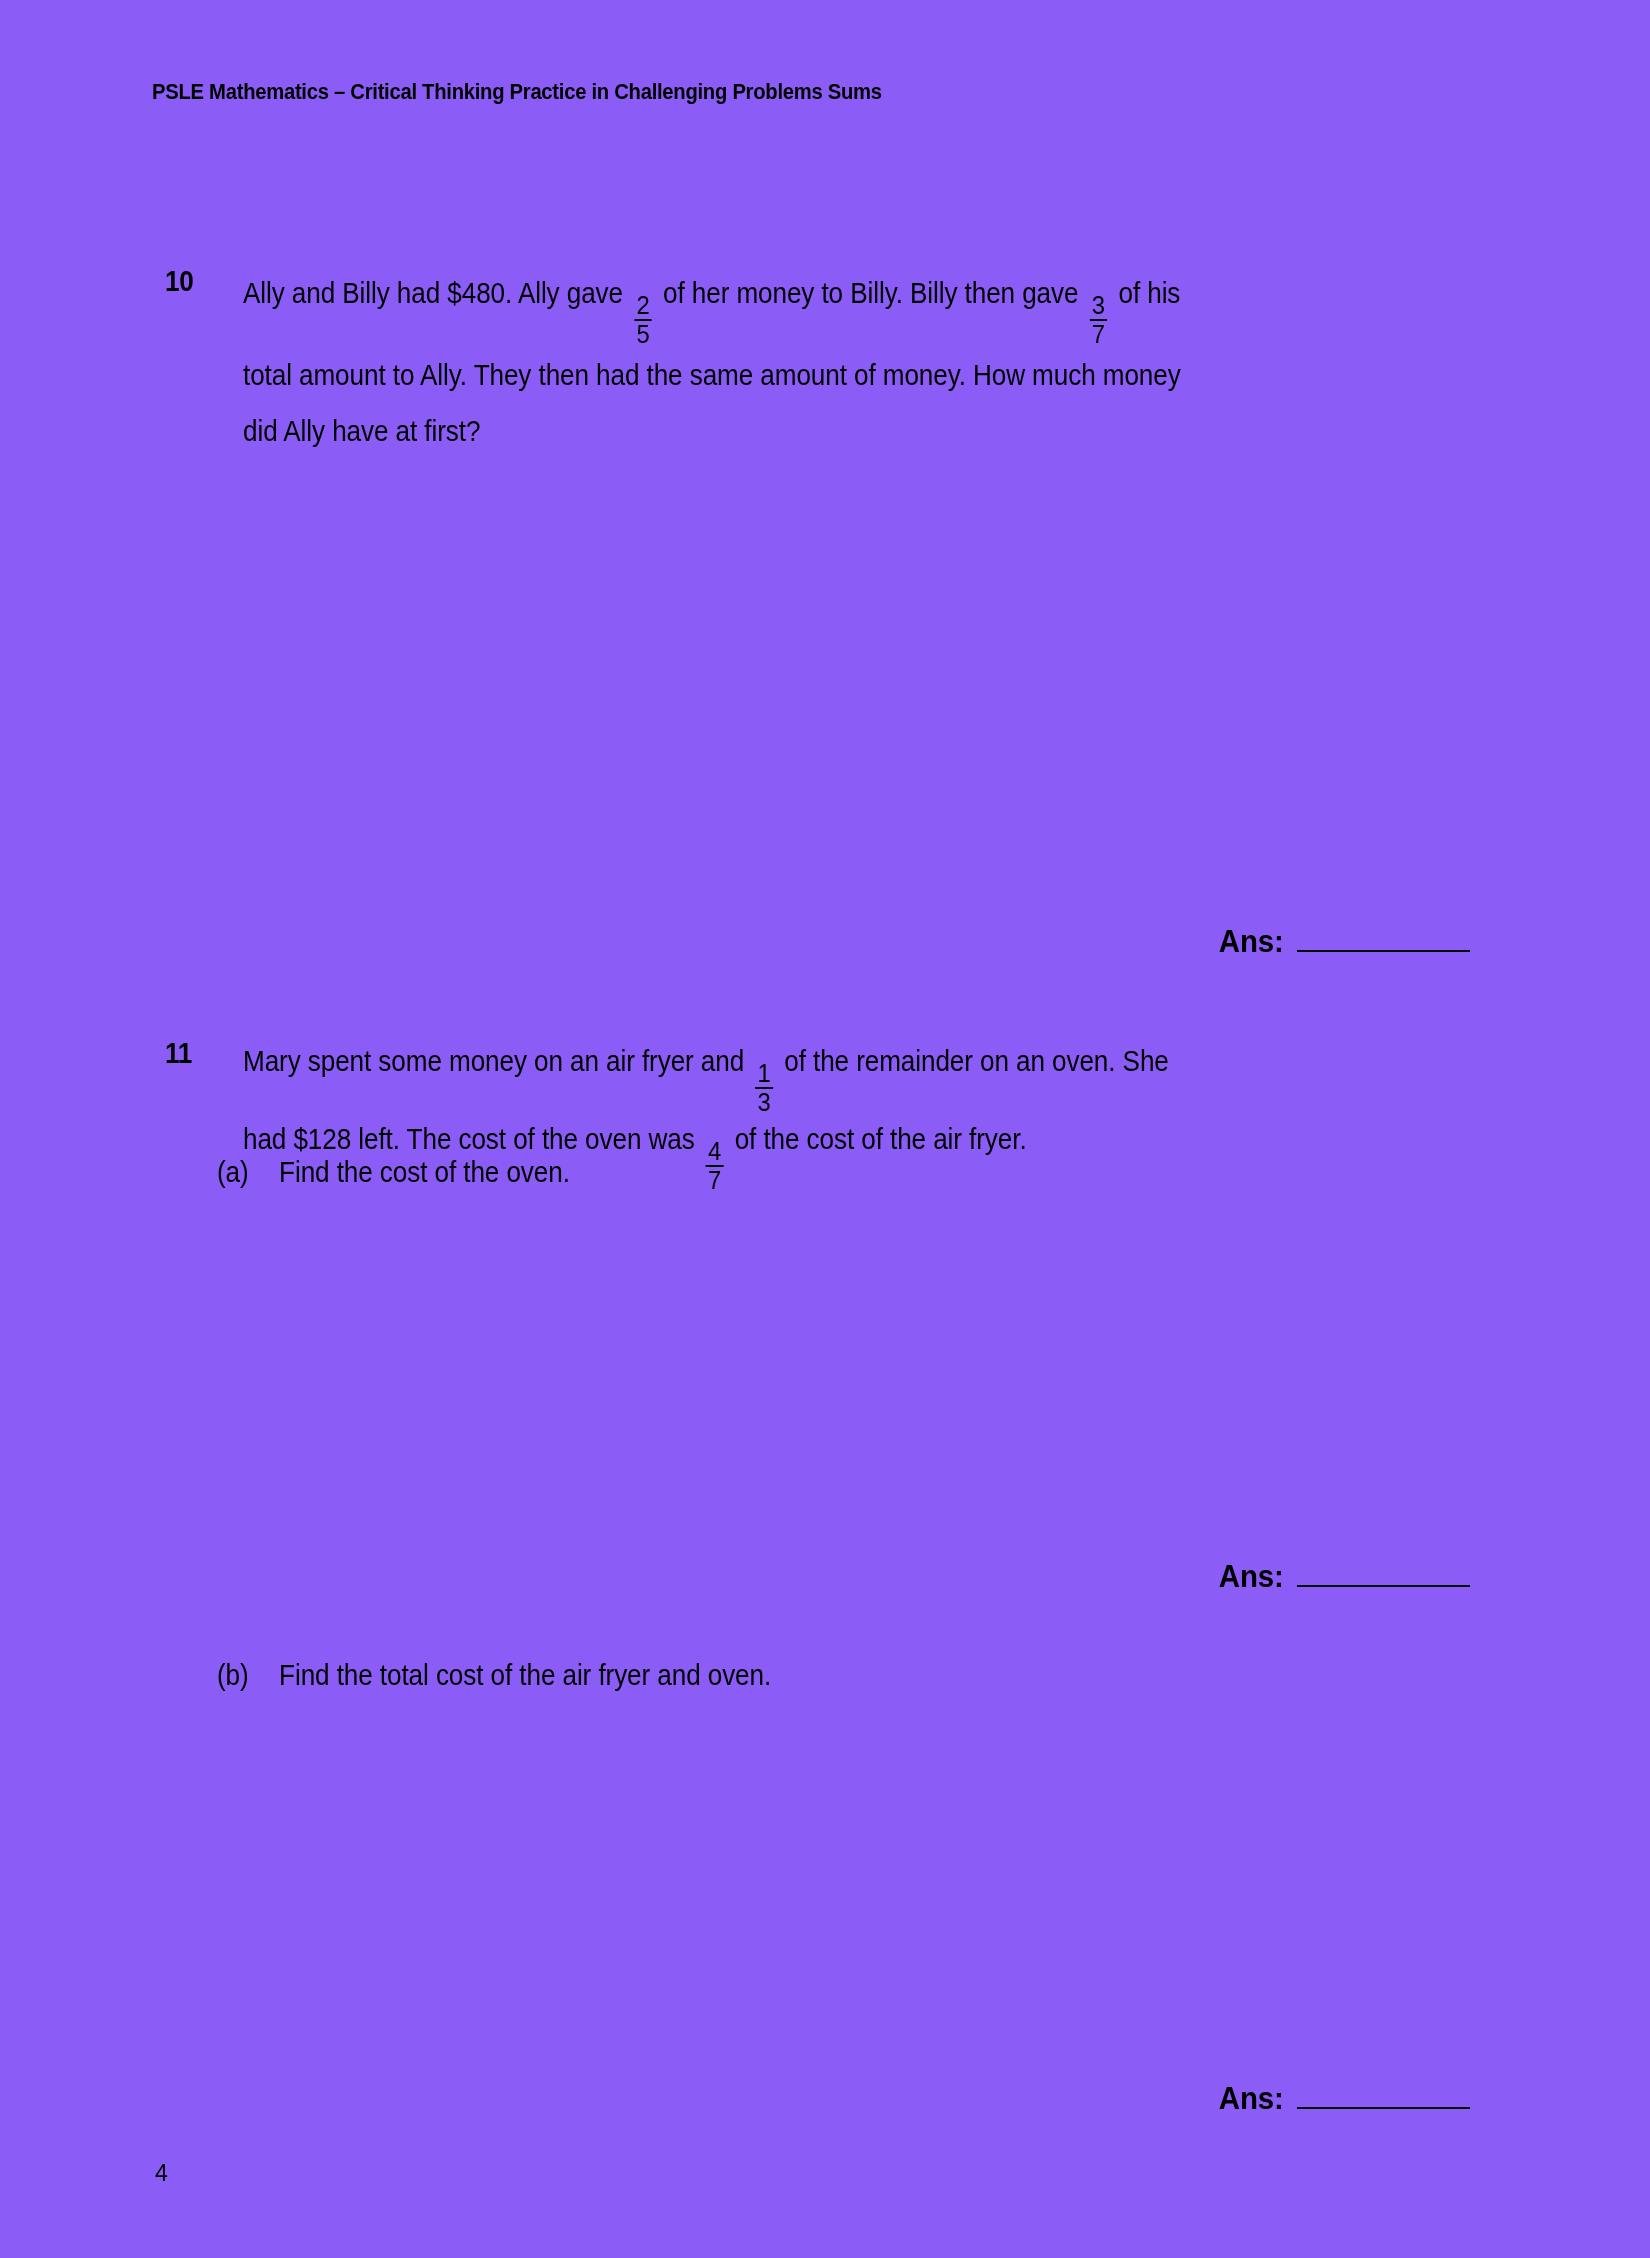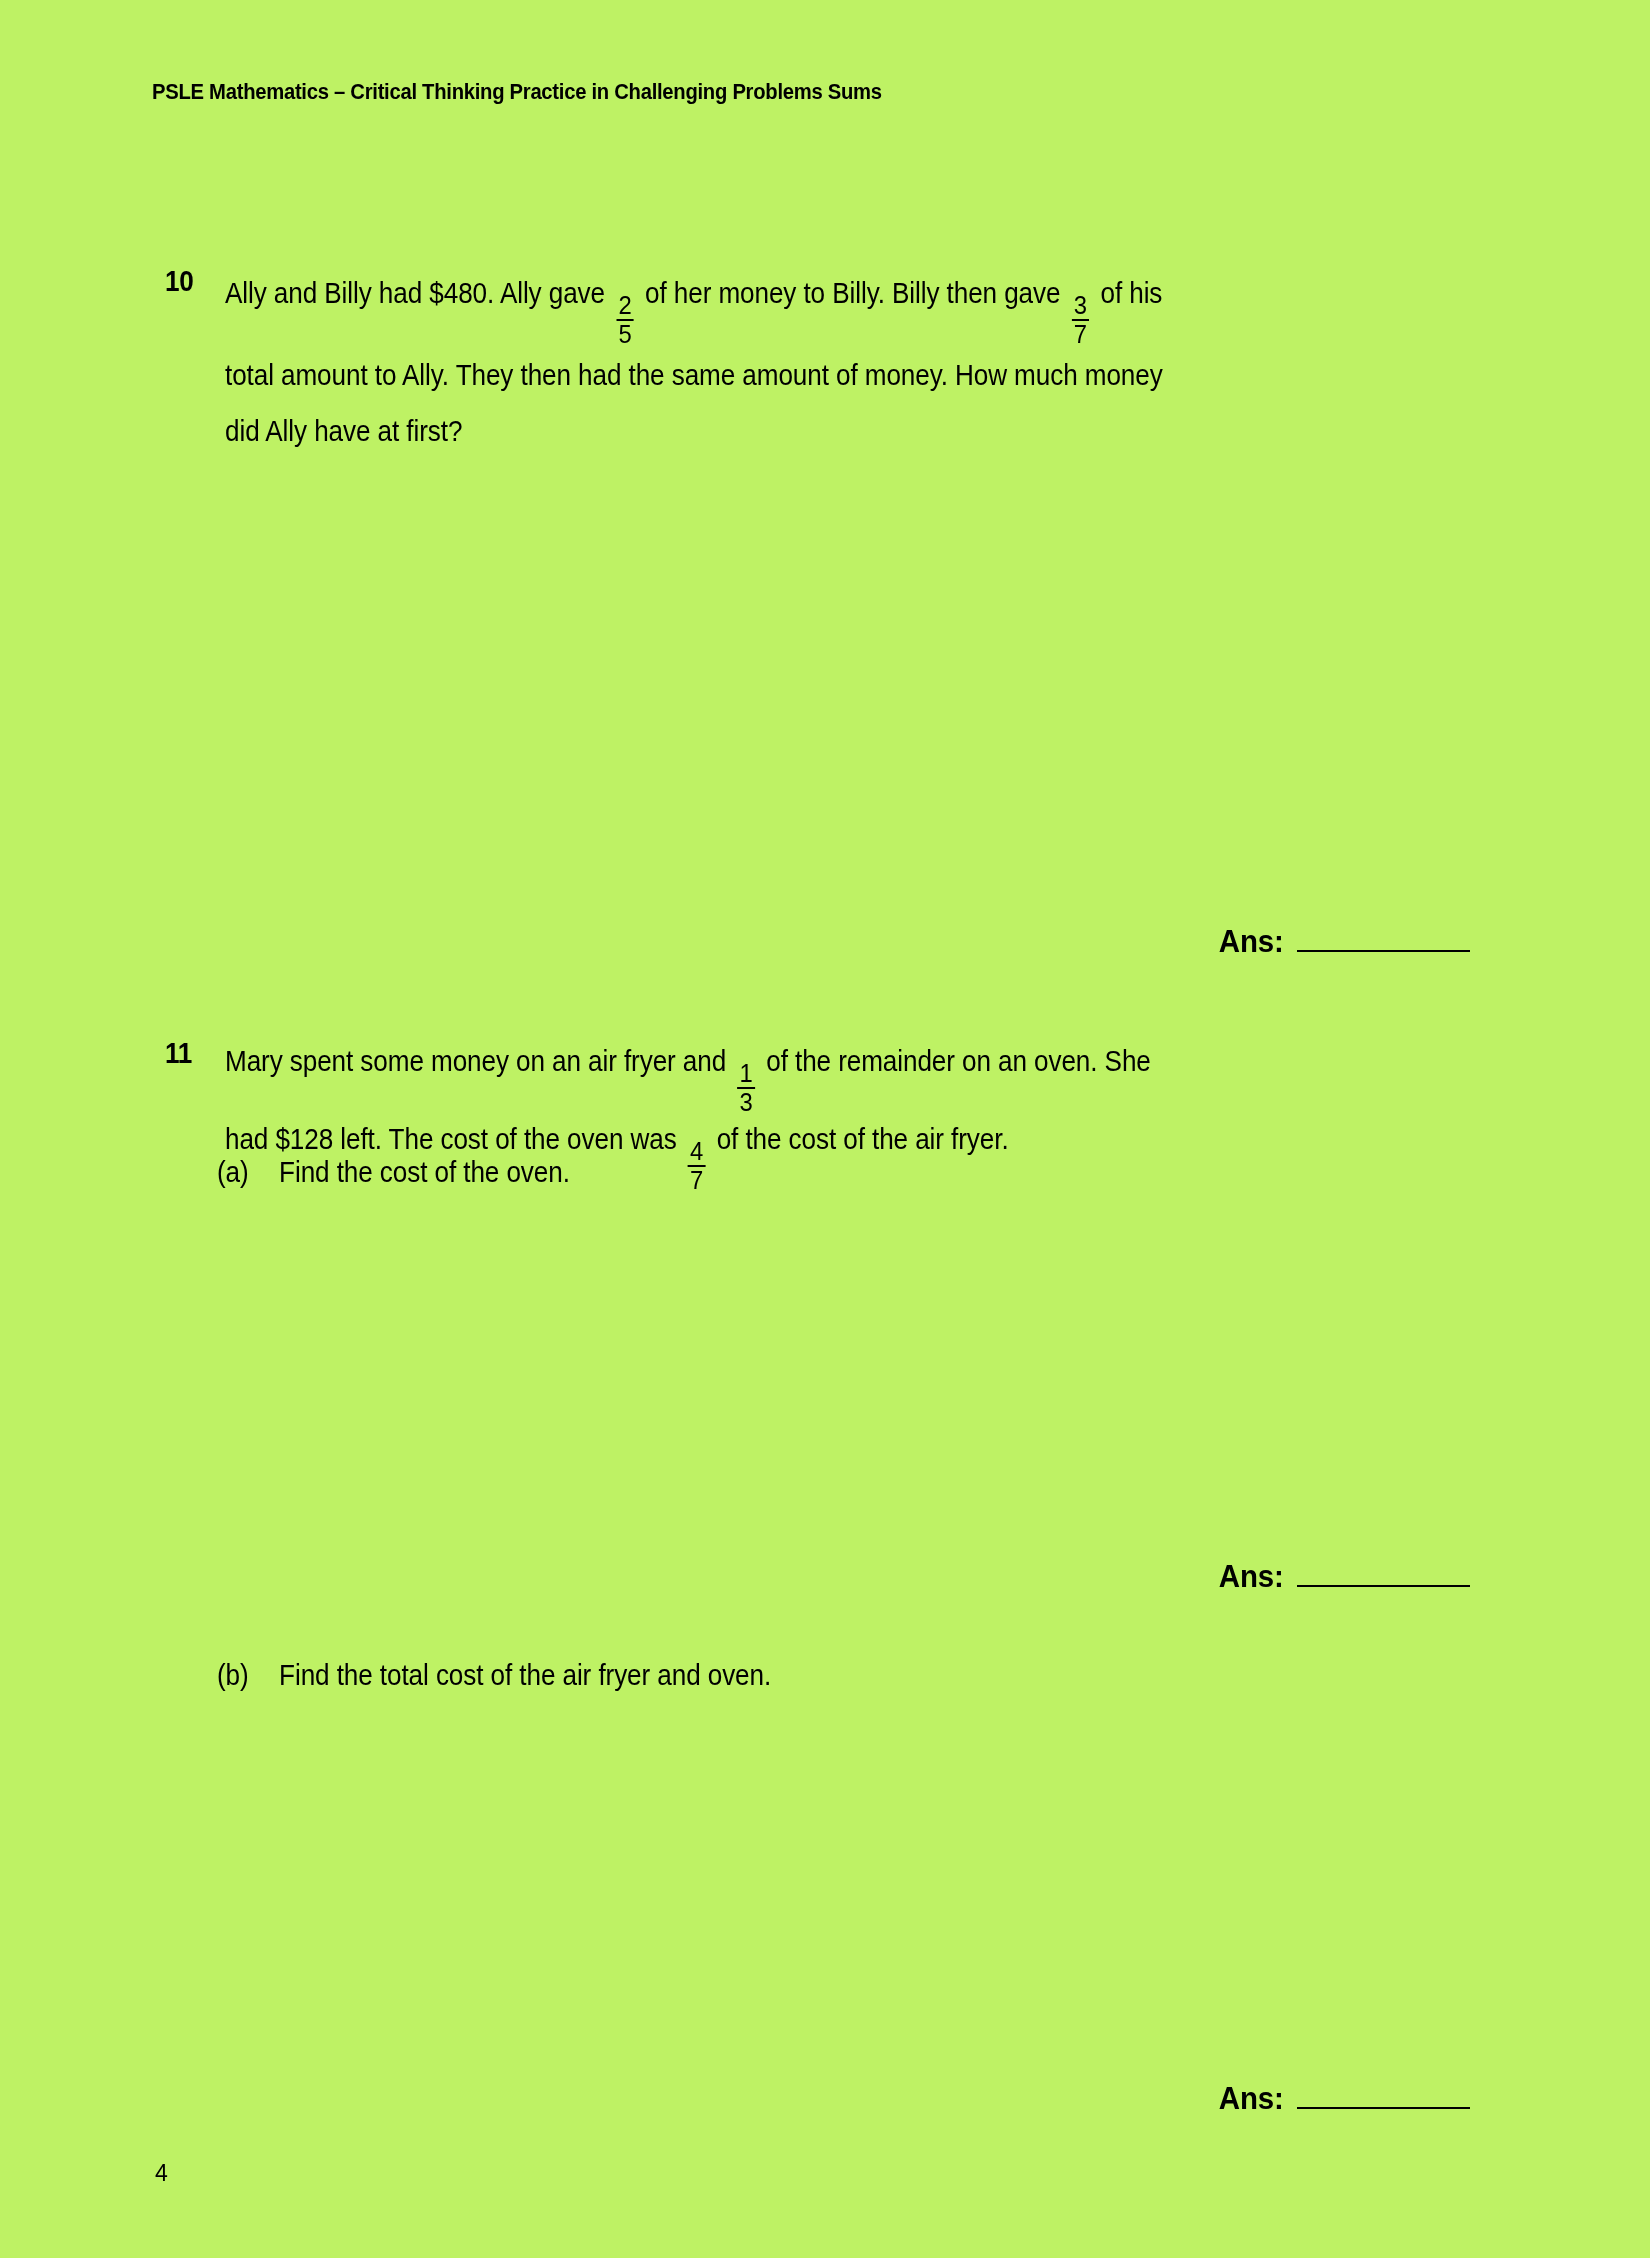--- a/index.html
+++ b/index.html
@@ -12,21 +12,21 @@
     height: 2258px;
     position: relative;
     font-family: "Liberation Sans", "DejaVu Sans", sans-serif;
     color: #000000;
     overflow: hidden;
   }
 
   .page {
     position: absolute;
     inset: 0;
-    background: #bef264;
+    background: #8b5cf6;
     padding-left: 32px;
   }
 
   
   .doc-header {
     position: absolute;
     left: 152px;
     top: 79px;
     font-size: 22px;
     font-weight: bold;
@@ -50,21 +50,21 @@
     left: 0;
     top: 0;
     font-size: 29px;
     font-weight: bold;
     letter-spacing: -0.4px;
     transform: scaleX(0.9);
     transform-origin: left top;
   }
 
   .q-body {
-    margin-left: 60px;
+    margin-left: 78px;
     font-size: 29px;
     line-height: 56px;
     letter-spacing: -0.1px;
   }
   .q-body.tight { line-height: 48px; }
 
   .q-line {
     white-space: nowrap;
     transform: scaleX(0.9);
     transform-origin: left center;

